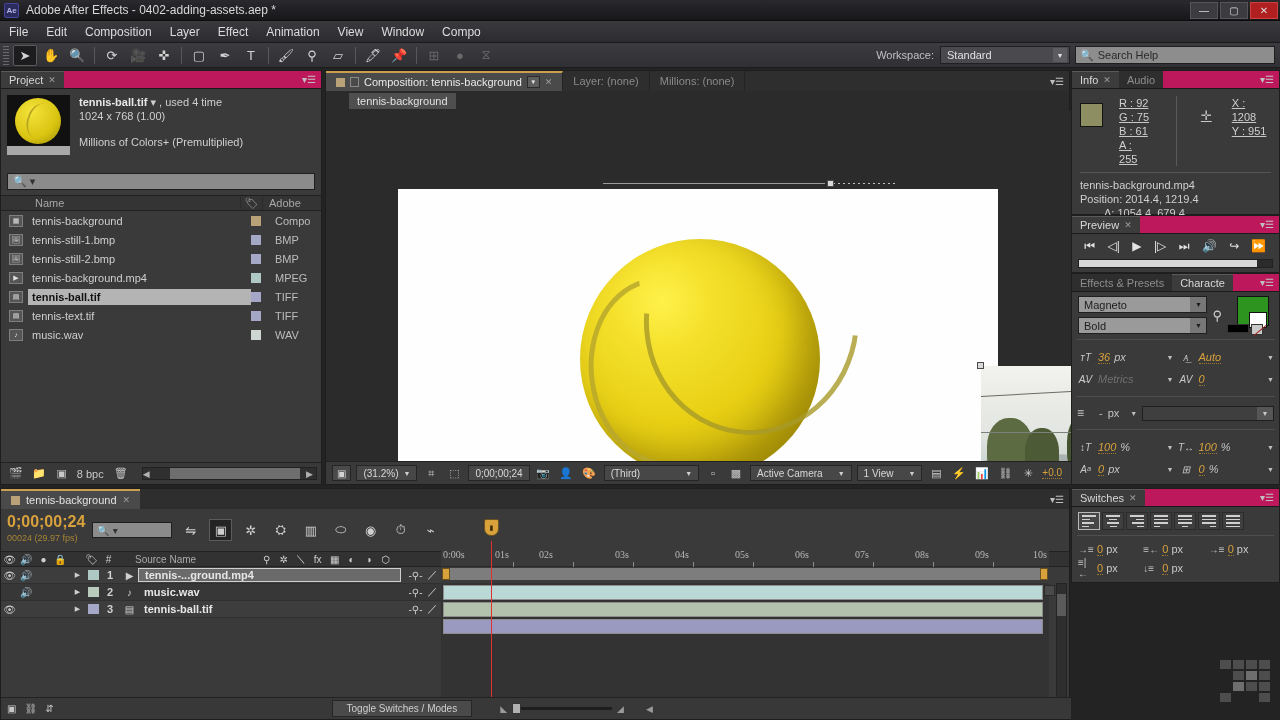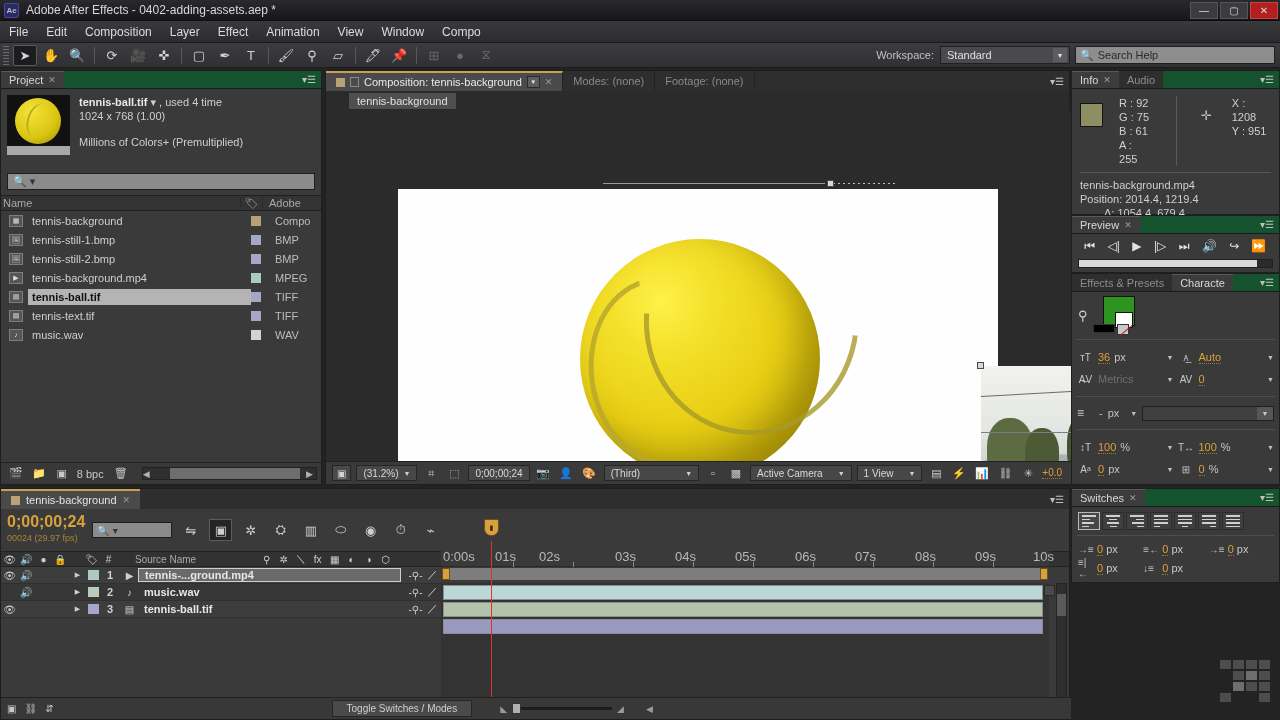--- a/index.html
+++ b/index.html
@@ -42,21 +42,21 @@
     border:1px solid #202020; display:flex; align-items:center; padding-left:6px;
     font-size:11px; color:#e0e0e0; position:relative; }
   .ws-select .arrow { position:absolute; right:2px; top:1px; width:14px; height:14px;
     background:#5c5c60; display:flex; align-items:center; justify-content:center; font-size:7px;}
   .searchhelp { width:200px; height:18px; margin:0 5px; background:#8d8d8d;
     border:1px solid #1e1e1e; display:flex; align-items:center; padding-left:4px;
     font-size:11px; color:#2a2a2a; gap:4px;}
 
   
   .panel { position:absolute; background:#3a3a3a; border:1px solid #1e1e1e; }
-  .ptabs { height:18px; background:#14532d; display:flex; align-items:stretch;
+  .ptabs { height:18px; background:#be185d; display:flex; align-items:stretch;
     border-bottom:1px solid #1a1a1a; }
   .ptab { display:flex; align-items:center; padding:0 8px; font-size:11px;
     color:#8d8d8d; background:#2e2e2e; gap:5px;}
   .ptab.active { background:#3c3c3c; color:#d8d8d8; border-top:1px solid #5a5a5a;}
   .ptab .x { font-size:9px; color:#9a9a9a; }
   .pmenu { margin-left:auto; display:flex; align-items:center; padding:0 5px;
     font-size:10px; color:#c0c0c0;}
 
   
   #project { left:0; top:70px; width:322px; height:415px; }
@@ -68,21 +68,21 @@
     border-left:2px solid #b8a722; border-radius:50%; transform:rotate(18deg);}
   .thumb .bar { position:absolute; left:0; bottom:0; width:63px; height:9px; background:#a8a8a8;}
   .proj-meta { font-size:11px; line-height:14px; color:#cfcfcf; }
   .proj-meta .fn { font-weight:bold; color:#e8e8e8; }
   .searchbox { margin:4px 6px 5px 6px; height:17px; background:#8b8b8b;
     border:1px solid #1f1f1f; display:flex; align-items:center; gap:3px; padding-left:5px;
     font-size:11px; color:#333;}
   .collist-head { height:16px; background:#343434; border-top:1px solid #202020;
     border-bottom:1px solid #202020; display:flex; align-items:center;
     font-size:11px; color:#a8a8a8;}
-  .ch-name { width:240px; padding-left:2px; border-right:1px solid #2a2a2a;}
+  .ch-name { width:240px; padding-left:34px; border-right:1px solid #2a2a2a;}
   .ch-tag { width:22px; text-align:center; border-right:1px solid #2a2a2a; }
   .ch-type { padding-left:6px; }
   .proj-rows { height:220px; overflow:hidden; background:#3a3a3a; }
   .prow { height:19px; display:flex; align-items:center; font-size:11px; color:#cfcfcf;}
   .prow.sel .pname { background:#b4b4b4; color:#111; font-weight:bold; }
   .picon { width:14px; height:12px; margin:0 5px 0 8px; border:1px solid #7e7e7e;
     background:#555; display:flex; align-items:center; justify-content:center;
     font-size:7px; color:#ddd;}
   .pname { flex:1; padding:2px 4px; }
   .pswatch { width:10px; height:10px; margin-right:14px; }
@@ -146,21 +146,21 @@
     font-size:10px; color:#d4d4d4;}
   .cf-field { height:16px; padding:0 6px; background:#474747; border:1px solid #252525;
     display:flex; align-items:center; font-size:10px; color:#d8d8d8; gap:5px;}
   .cf-field .arrow { font-size:7px; color:#cfcfcf; }
   .cf-ico { width:18px; height:16px; display:flex; align-items:center;
     justify-content:center; font-size:11px; color:#cacaca;}
 
   
   #info { left:1071px; top:70px; width:209px; height:145px; }
   .info-body { padding:7px 8px; }
-  .info-top { display:flex; gap:16px; }
+  .info-top { display:flex; gap:16px;text-decoration:underline; }
   .iswatch { width:24px; height:24px; background:#8d8e62; border:1px solid #141414;
     margin-top:7px;}
   .ivals { font-size:11px; line-height:14px; color:#d0d0d0; }
   .ivdiv { width:1px; background:#5a5a5a; margin:0 8px; }
   .ixy { font-size:11px; line-height:14px; color:#d0d0d0; }
   .icross { color:#bbb; font-size:13px; margin-top:12px; margin-right:4px;}
   .info-sep { height:1px; background:#555; margin:6px 0 5px 0;}
   .info-file { font-size:11px; line-height:14px; color:#cfcfcf;}
 
   #preview { left:1071px; top:215px; width:209px; height:58px; }
@@ -185,21 +185,21 @@
     background:#fff; border:1px solid #111; }
   .sw-black { position:absolute; left:0; top:28px; width:22px; height:9px;
     background:#000; border:1px solid #333;}
   .sw-none { position:absolute; width:12px; height:11px; background:#c9c9c9;
     border:1px solid #333; }
   .sw-none:after { content:""; position:absolute; left:0; top:5px; width:16px; height:1px;
     background:#a02020; transform:rotate(-40deg); }
   .eyedrop { color:#d0d0d0; font-size:13px; }
   .ch-sep { height:1px; background:#4e4e4e; margin:5px 4px; }
   .ch-grid { display:grid; grid-template-columns:1fr 1fr; gap:2px 4px; padding:2px 5px;}
-  .ch-f { display:flex; align-items:center; gap:4px; font-size:11px; height:20px;}
+  .ch-f { display:flex; align-items:center; gap:4px; font-size:11px; height:20px;font-style:italic;}
   .ch-f .gi { width:17px; height:16px; display:flex; align-items:center;
     justify-content:center; color:#c8c8c8; font-size:10px;}
   .ch-f .val { color:#d8a13c; border-bottom:1px dotted #a07a2c; }
   .ch-f .unit { color:#c4c4c4; }
   .ch-f .caret { margin-left:auto; font-size:7px; color:#c0c0c0; }
   .ch-f .dim { color:#6f6f6f; border:none;}
   .ch-wide { display:flex; align-items:center; gap:5px; padding:2px 5px; height:22px;}
   .ch-wide .box { flex:1; height:15px; background:#3f3f3f; border:1px solid #1f1f1f;
     display:flex; align-items:center; justify-content:flex-end;}
   .ch-wide .box span { width:16px; height:13px; background:#565656;
@@ -246,21 +246,21 @@
   .lrow:nth-child(odd) { background:#3d3d3d; }
   .lrow:nth-child(even) { background:#373737; }
   .lg { width:17px; height:16px; display:flex; align-items:center; justify-content:center;
     color:#cfcfcf; font-size:10px;}
   .lnum { width:22px; text-align:center; color:#d0d0d0; font-weight:bold;}
   .lsw { width:11px; height:10px; margin-left:2px;}
   .lsrc { flex:1; color:#e6e6e6; font-weight:bold; padding-left:6px; }
   .lsrc.sel { background:#6a6a6a; border:1px solid #cfcfcf; margin-right:6px;}
   .tl-time { position:absolute; left:440px; top:60px; width:608px; height:18px;
     background:#3a3a3a; border-bottom:1px solid #2a2a2a;}
-  .tick { position:absolute; top:0; font-size:13px; color:#b8b8b8; }
+  .tick { position:absolute; top:0; font-size:10px; color:#b8b8b8;font-family:Liberation Serif, serif; }
   .tickm { position:absolute; top:13px; width:1px; height:5px; background:#8a8a8a;}
   .workarea { position:absolute; left:440px; top:78px; width:608px; height:14px;
     background:#7d7d7d; border:1px solid #3a3a3a;}
   .wa-cap { position:absolute; top:0; width:8px; height:12px; background:#d8a13c;
     border:1px solid #6a5220;}
   .trackarea { position:absolute; left:440px; top:94px; width:608px; height:116px;
     background:#333;}
   .tbar { position:absolute; left:2px; height:15px; width:600px; border:1px solid #8d8d8d;}
   .playhead { position:absolute; left:490px; top:52px; width:1px; height:158px;
     background:#e03030; }
@@ -444,24 +444,24 @@
   <div class="panel" id="comp">
     <div class="comp-tabs">
       <div class="ctab active">
         <span class="sq"></span>
         <span class="lk"></span>
         <span>Composition: tennis-background</span>
         <span class="dd">▼</span>
         <span class="x" style="font-size:9px;color:#9a9a9a">✕</span>
       </div>
       <div class="ctab">
-        <span>Modes: (none)</span>
+        <span>Layer: (none)</span>
       </div>
       <div class="ctab">
-        <span>Footage: (none)</span>
+        <span>Millions: (none)</span>
       </div>
       <div class="pmenu">▾☰</div>
     </div>
 
     <div class="breadcrumb">
       <span class="crumb">tennis-background</span>
     </div>
 
     <div class="stage">
       <div class="canvas">
@@ -593,20 +593,31 @@
       <div class="ptab">
         <span>Effects &amp; Presets</span>
       </div>
       <div class="ptab active">
         <span>Characte</span>
       </div>
       <div class="pmenu">▾☰</div>
     </div>
 
     <div class="ch-row">
+      <div style="flex:1">
+        <div class="ch-sel">
+          <span>Magneto</span>
+          <span class="arrow">▼</span>
+        </div>
+        <div style="height:4px"></div>
+        <div class="ch-sel">
+          <span>Bold</span>
+          <span class="arrow">▼</span>
+        </div>
+      </div>
       <div class="eyedrop">⚲</div>
       <div class="ch-swatches">
         <div class="sw-green"></div>
         <div class="sw-white"></div>
         <div class="sw-black"></div>
         <div class="sw-none" style="left:24px; top:28px"></div>
       </div>
     </div>
 
     <div class="ch-sep"></div>

